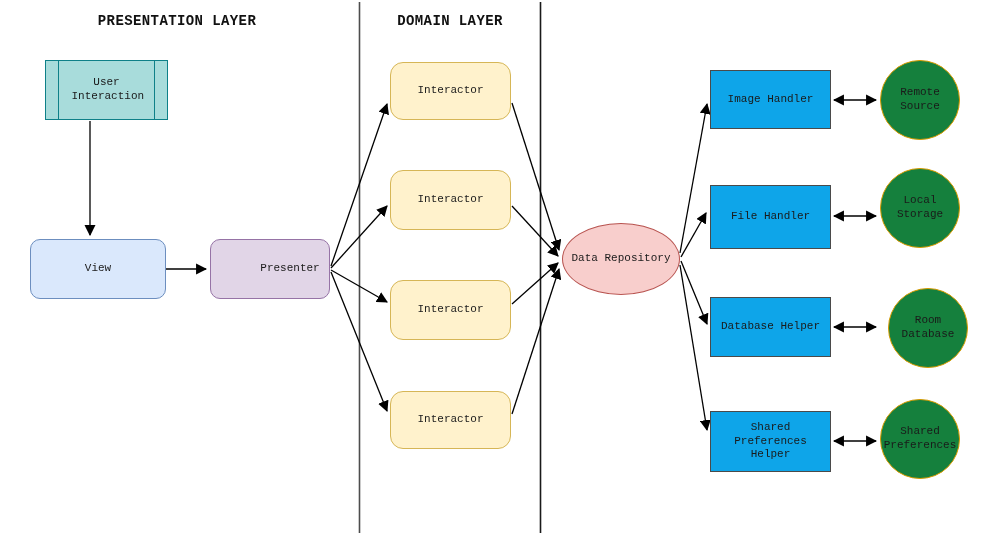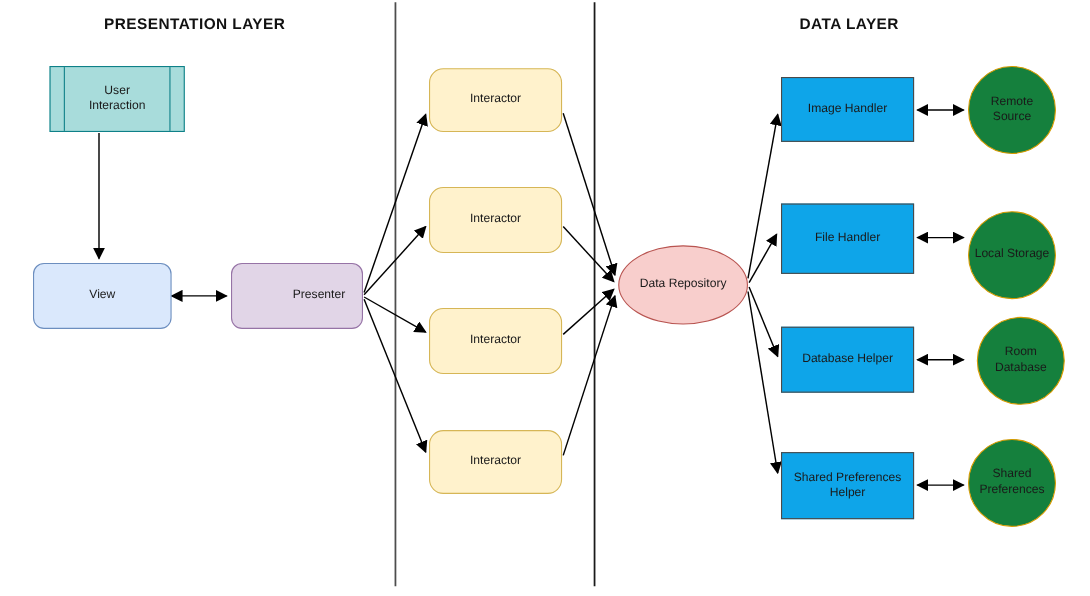--- a/index.html
+++ b/index.html
@@ -1,20 +1,20 @@
 <!DOCTYPE html>
 <html><head>
 <meta charset="utf-8">
 <style>
   html,body{margin:0;padding:0;background:#ffffff;}
   #canvas{
     position:relative;
     width:991px;height:542px;
     background:#ffffff;
-    font-family:Liberation Sans, sans-serif;
+    font-family:Liberation Mono, monospace;
     overflow:hidden;
   }
   .layer-title{
     position:absolute;top:13px;
     font-size:14px;font-weight:bold;color:#111;
     letter-spacing:.4px;text-align:center;
     white-space:nowrap;
   }
   .node{
     position:absolute;box-sizing:border-box;
@@ -78,28 +78,28 @@
     <line x1="681" y1="261" x2="707" y2="324" marker-end="url(#ah)"></line>
     <line x1="680" y1="265" x2="707" y2="430" marker-end="url(#ah)"></line>
 
     <line x1="834" y1="100" x2="876" y2="100" marker-start="url(#ah)" marker-end="url(#ah)"></line>
     <line x1="834" y1="216" x2="876" y2="216" marker-start="url(#ah)" marker-end="url(#ah)"></line>
     <line x1="834" y1="327" x2="876" y2="327" marker-start="url(#ah)" marker-end="url(#ah)"></line>
     <line x1="834" y1="441" x2="876" y2="441" marker-start="url(#ah)" marker-end="url(#ah)"></line>
   </svg>
 
   <div class="layer-title" style="left:47px;width:260px;">PRESENTATION LAYER</div>
-  <div class="layer-title" style="left:672px;width:200px;">DATA LAYER</div>
+  <div class="layer-title" style="left:350px;width:200px;">DOMAIN LAYER</div>
 
   <div class="node ui-process" style="left:29px;top:60px;width:123px;height:60px;margin-left:16px;">
     <div class="ui-inner"></div>
     <span class="lbl w70">User Interaction</span>
   </div>
 
-  <div class="node view-box" style="left:30px;top:239px;width:126px;height:60px;">
+  <div class="node view-box" style="left:30px;top:239px;width:136px;height:60px;">
     <span class="lbl">View</span>
   </div>
 
   <div class="node presenter-box" style="left:210px;top:239px;width:120px;height:60px;">
     <span class="lbl">Presenter</span>
   </div>
 
   <div class="node interactor-box" style="left:390px;top:62px;width:121px;height:58px;">
     <span class="lbl">Interactor</span>
   </div>
@@ -126,21 +126,21 @@
   <div class="node handler-box" style="left:710px;top:297px;width:121px;height:60px;">
     <span class="lbl w110">Database Helper</span>
   </div>
   <div class="node handler-box" style="left:710px;top:411px;width:121px;height:61px;">
     <span class="lbl w110">Shared Preferences Helper</span>
   </div>
 
   <div class="node store-circle" style="left:880px;top:60px;width:80px;height:80px;">
     <span class="lbl w70">Remote Source</span>
   </div>
-  <div class="node store-circle" style="left:880px;top:192px;width:80px;height:80px;">
+  <div class="node store-circle" style="left:880px;top:168px;width:80px;height:80px;">
     <span class="lbl w70">Local Storage</span>
   </div>
   <div class="node store-circle" style="left:888px;top:288px;width:80px;height:80px;">
     <span class="lbl w70">Room Database</span>
   </div>
   <div class="node store-circle" style="left:880px;top:399px;width:80px;height:80px;">
     <span class="lbl w80">Shared Preferences</span>
   </div>
 
 </div>

